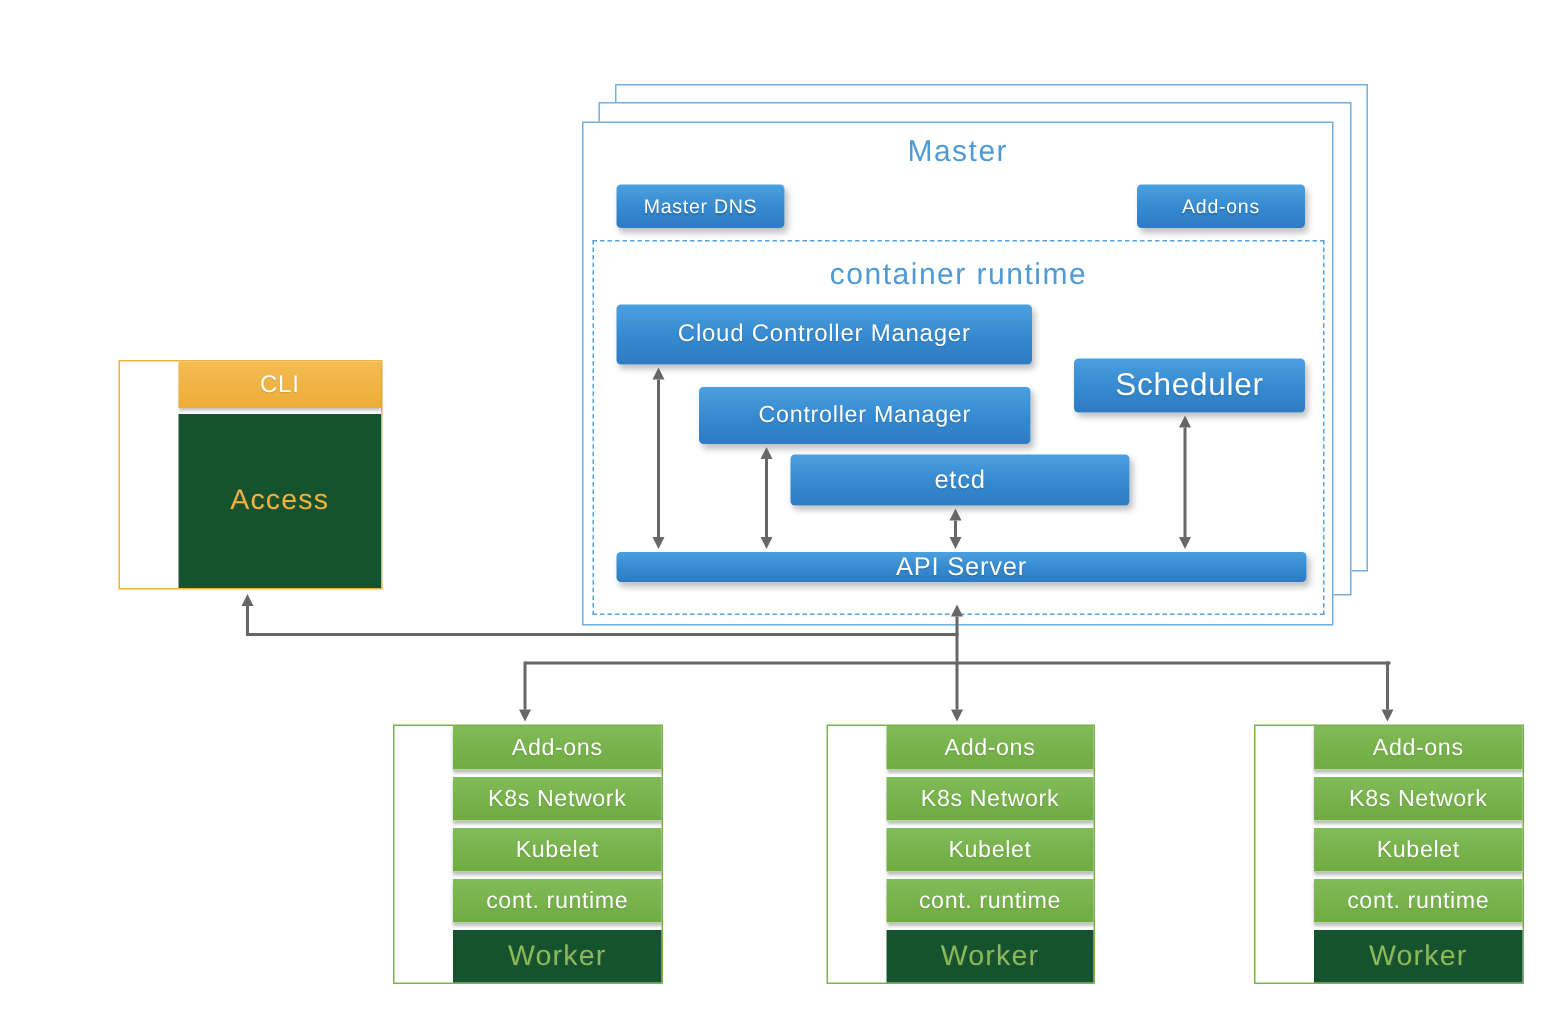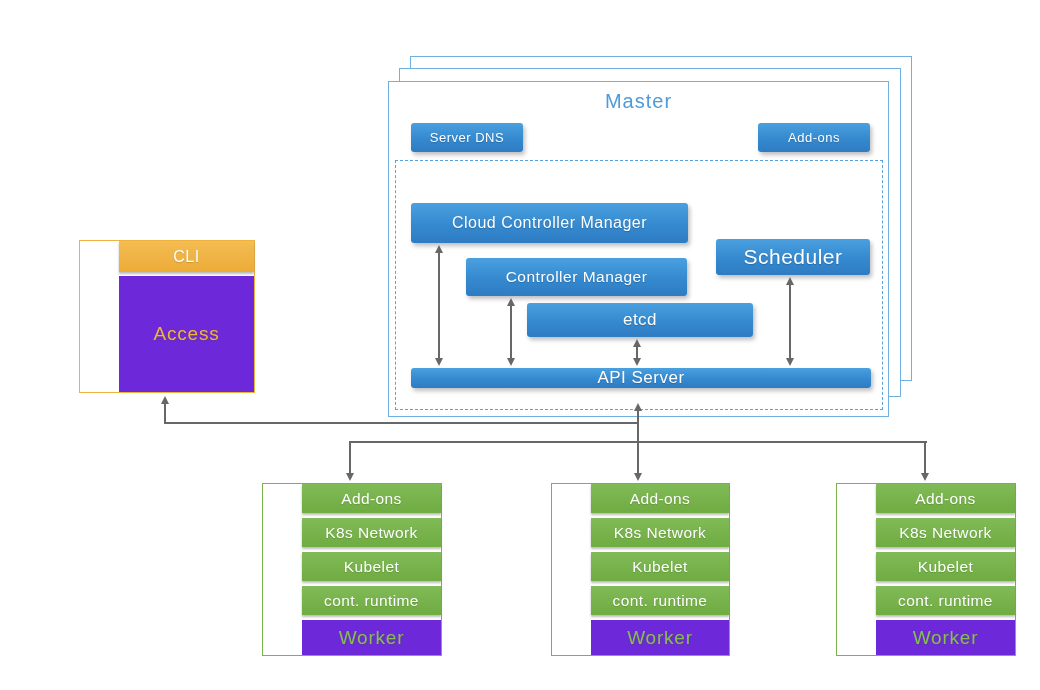--- a/index.html
+++ b/index.html
@@ -42,39 +42,40 @@
     box-shadow:0 2px 2px rgba(90,90,90,.4);text-shadow:0 1px 1px rgba(0,0,0,.15);
   }
   .green-box{
     height:29px;display:flex;align-items:center;justify-content:center;flex:0 0 auto;
     background:linear-gradient(180deg,#81bb58 0%,#76b14a 60%,#6fac41 100%);
     color:#ffffff;font-size:15.5px;letter-spacing:.4px;
     box-shadow:0 2px 2px rgba(90,90,90,.4);text-shadow:0 1px 1px rgba(0,0,0,.15);
     white-space:nowrap;
   }
   .stack-footer{flex:1 1 auto;display:flex;align-items:center;justify-content:center;
-    font-size:19px;letter-spacing:.8px;background:#6d28d9;}
+    font-size:19px;letter-spacing:.8px;background:#14532d;}
   .access-footer{color:#f2b23e;text-shadow:1px 1px 1px rgba(80,80,80,.45);}
   .worker-footer{color:#88bc57;text-shadow:1px 1px 1px rgba(80,80,80,.45);text-align:right;}
 </style>
 </head>
 <body>
 
 <div class="canvas">
 
   <div class="page" style="left:410px;top:56px;width:502px;height:325px"></div>
   <div class="page" style="left:399px;top:68px;width:502px;height:329px"></div>
   <div class="page" style="left:388px;top:81px;width:501px;height:336px"></div>
 
   <div class="blue-title" style="left:388px;top:90px;width:501px;font-size:20px">Master</div>
 
-  <div class="blue-box" style="left:411px;top:123px;width:112px;height:29px;font-size:13px">Server DNS</div>
+  <div class="blue-box" style="left:411px;top:123px;width:112px;height:29px;font-size:13px">Master DNS</div>
   <div class="blue-box" style="left:758px;top:123px;width:112px;height:29px;font-size:13px">Add-ons</div>
 
   <div class="runtime-box" style="left:395px;top:160px;width:488px;height:250px"></div>
+  <div class="blue-title" style="left:395px;top:172px;width:488px;font-size:20px">container runtime</div>
 
   <div class="blue-box" style="left:411px;top:203px;width:277px;height:40px;font-size:16px">Cloud Controller Manager</div>
   <div class="blue-box" style="left:466px;top:258px;width:221px;height:38px;font-size:15.5px">Controller Manager</div>
   <div class="blue-box" style="left:716px;top:239px;width:154px;height:36px;font-size:21px">Scheduler</div>
   <div class="blue-box" style="left:527px;top:303px;width:226px;height:34px;font-size:17px">etcd</div>
   <div class="blue-box" style="left:411px;top:368px;width:460px;height:20px;font-size:17px">API Server</div>
 
   <div class="varr up down" style="left:438px;top:253px;height:105px"></div>
   <div class="varr up down" style="left:510px;top:306px;height:52px"></div>
   <div class="varr up down" style="left:636px;top:347px;height:11px"></div>

